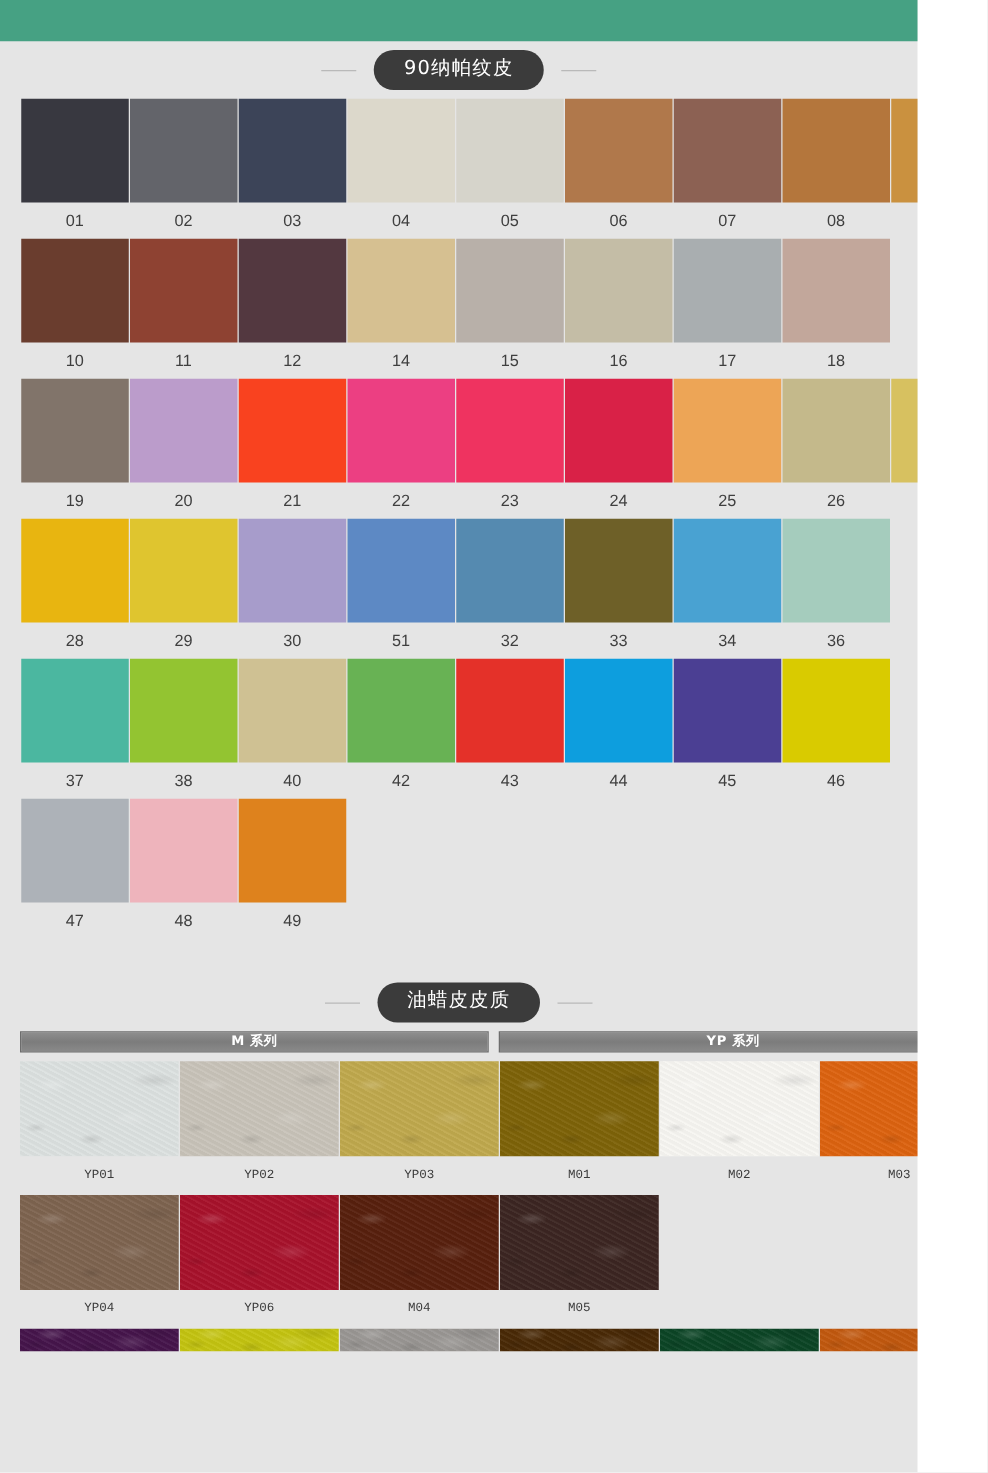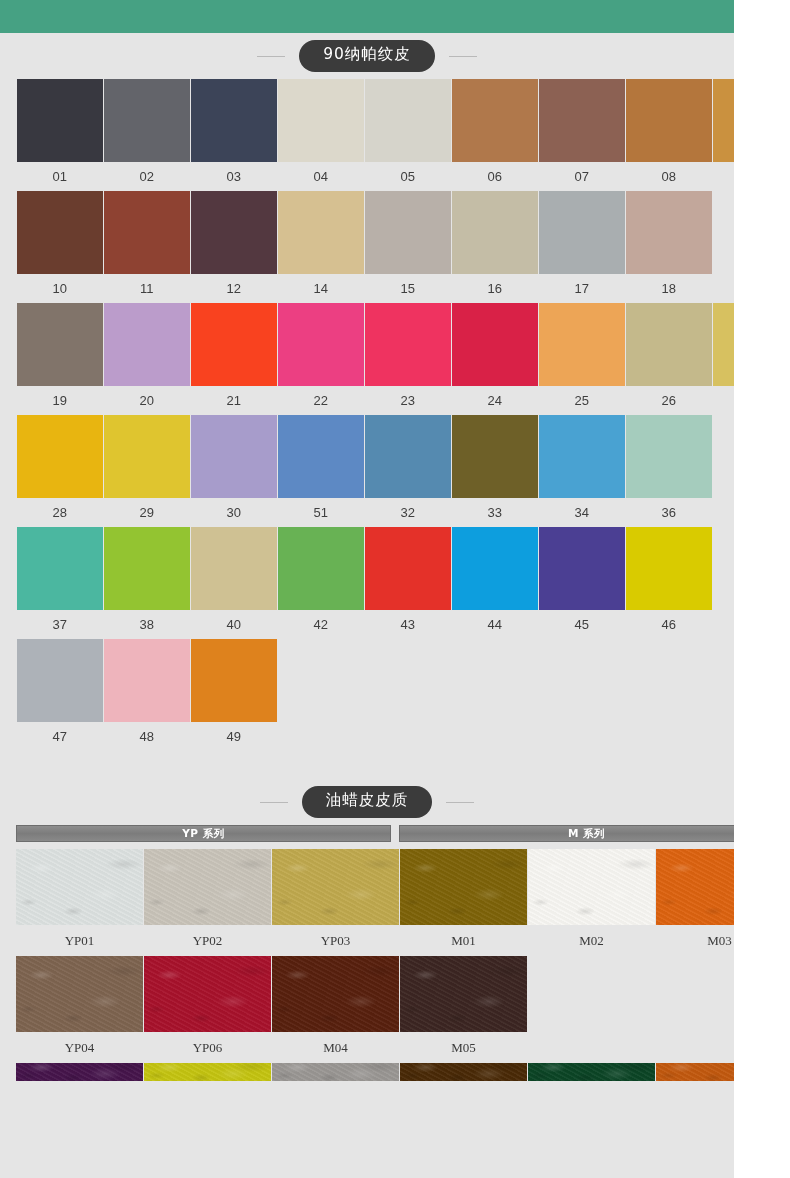--- a/index.html
+++ b/index.html
@@ -137,25 +137,25 @@
       radial-gradient(ellipse 18px 7px at 20% 25%, rgba(255,255,255,0.55), rgba(255,255,255,0) 70%),
       radial-gradient(ellipse 22px 9px at 70% 60%, rgba(255,255,255,0.40), rgba(255,255,255,0) 72%),
       radial-gradient(ellipse 14px 6px at 45% 82%, rgba(0,0,0,0.35), rgba(0,0,0,0) 70%),
       radial-gradient(ellipse 26px 8px at 85% 20%, rgba(0,0,0,0.28), rgba(0,0,0,0) 72%),
       radial-gradient(ellipse 12px 5px at 10% 70%, rgba(0,0,0,0.30), rgba(0,0,0,0) 70%),
       repeating-linear-gradient(28deg, rgba(255,255,255,0.16) 0px, rgba(255,255,255,0.16) 1px, rgba(0,0,0,0.10) 2px, rgba(0,0,0,0.10) 4px);
   }
   .wax-label {
     display: block;
     text-align: center;
-    font-size: 13px;
+    font-size: 10px;
     color: #3a3a3a;
     line-height: 31px;
     height: 31px;
-    font-family: Liberation Serif, serif;
+    font-family: Liberation Mono, monospace;
   }
   .wax-row.clipped .wax-chip { height: 18px; }
 </style>
 </head>
 <body>
 
 <div class="page">
 
   <div class="top-band"></div>
 
@@ -361,22 +361,22 @@
     </div>
 
   <div class="section-header" style="margin-top:28px">
     <span class="sh-rule"></span>
     <span class="sh-pill">油蜡皮皮质</span>
     <span class="sh-rule"></span>
   </div>
 
   <div class="wax-wrap">
     <div class="series-bar-row" id="series-bars">
+        <div class="series-bar">M 系列</div>
         <div class="series-bar">YP 系列</div>
-        <div class="series-bar">M 系列</div>
       </div>
     <div id="wax-grid">
         <div class="wax-row">
           <div class="wax-cell">
             <span class="wax-chip" style="background: rgb(221, 226, 225);">
               <span class="grain"></span>
             </span>
             <span class="wax-label">YP01</span>
           </div>
           <div class="wax-cell">

